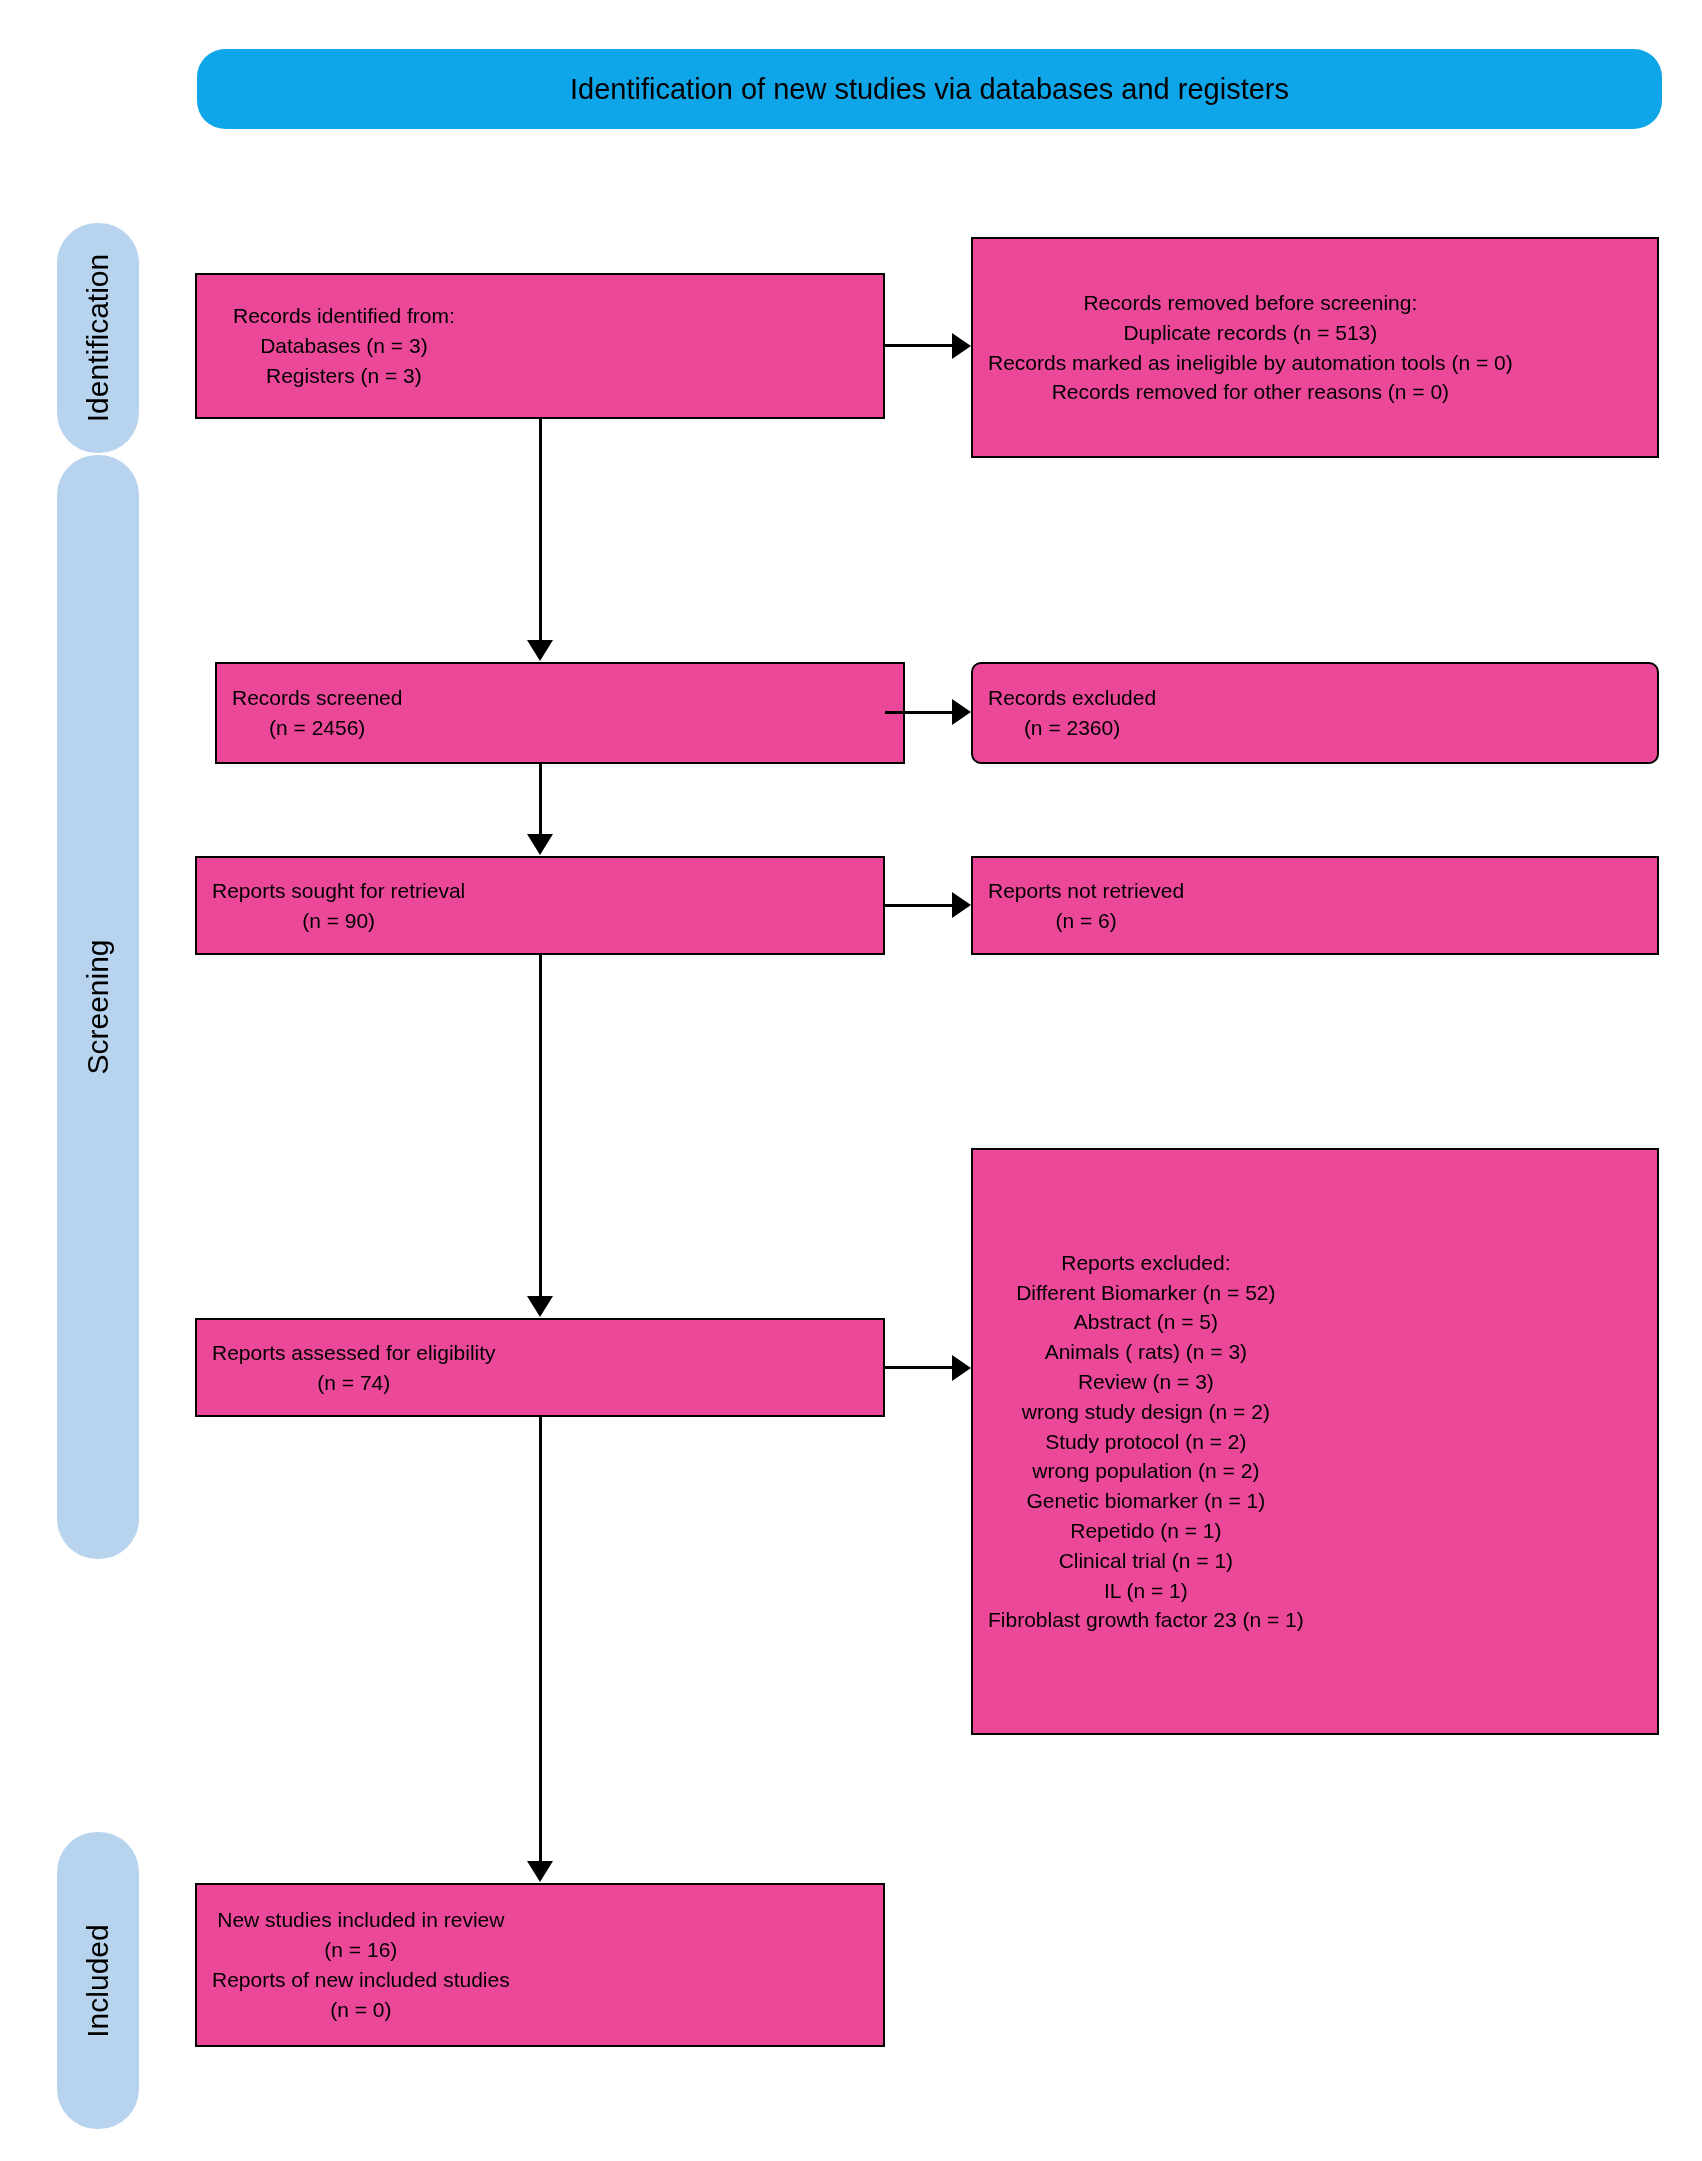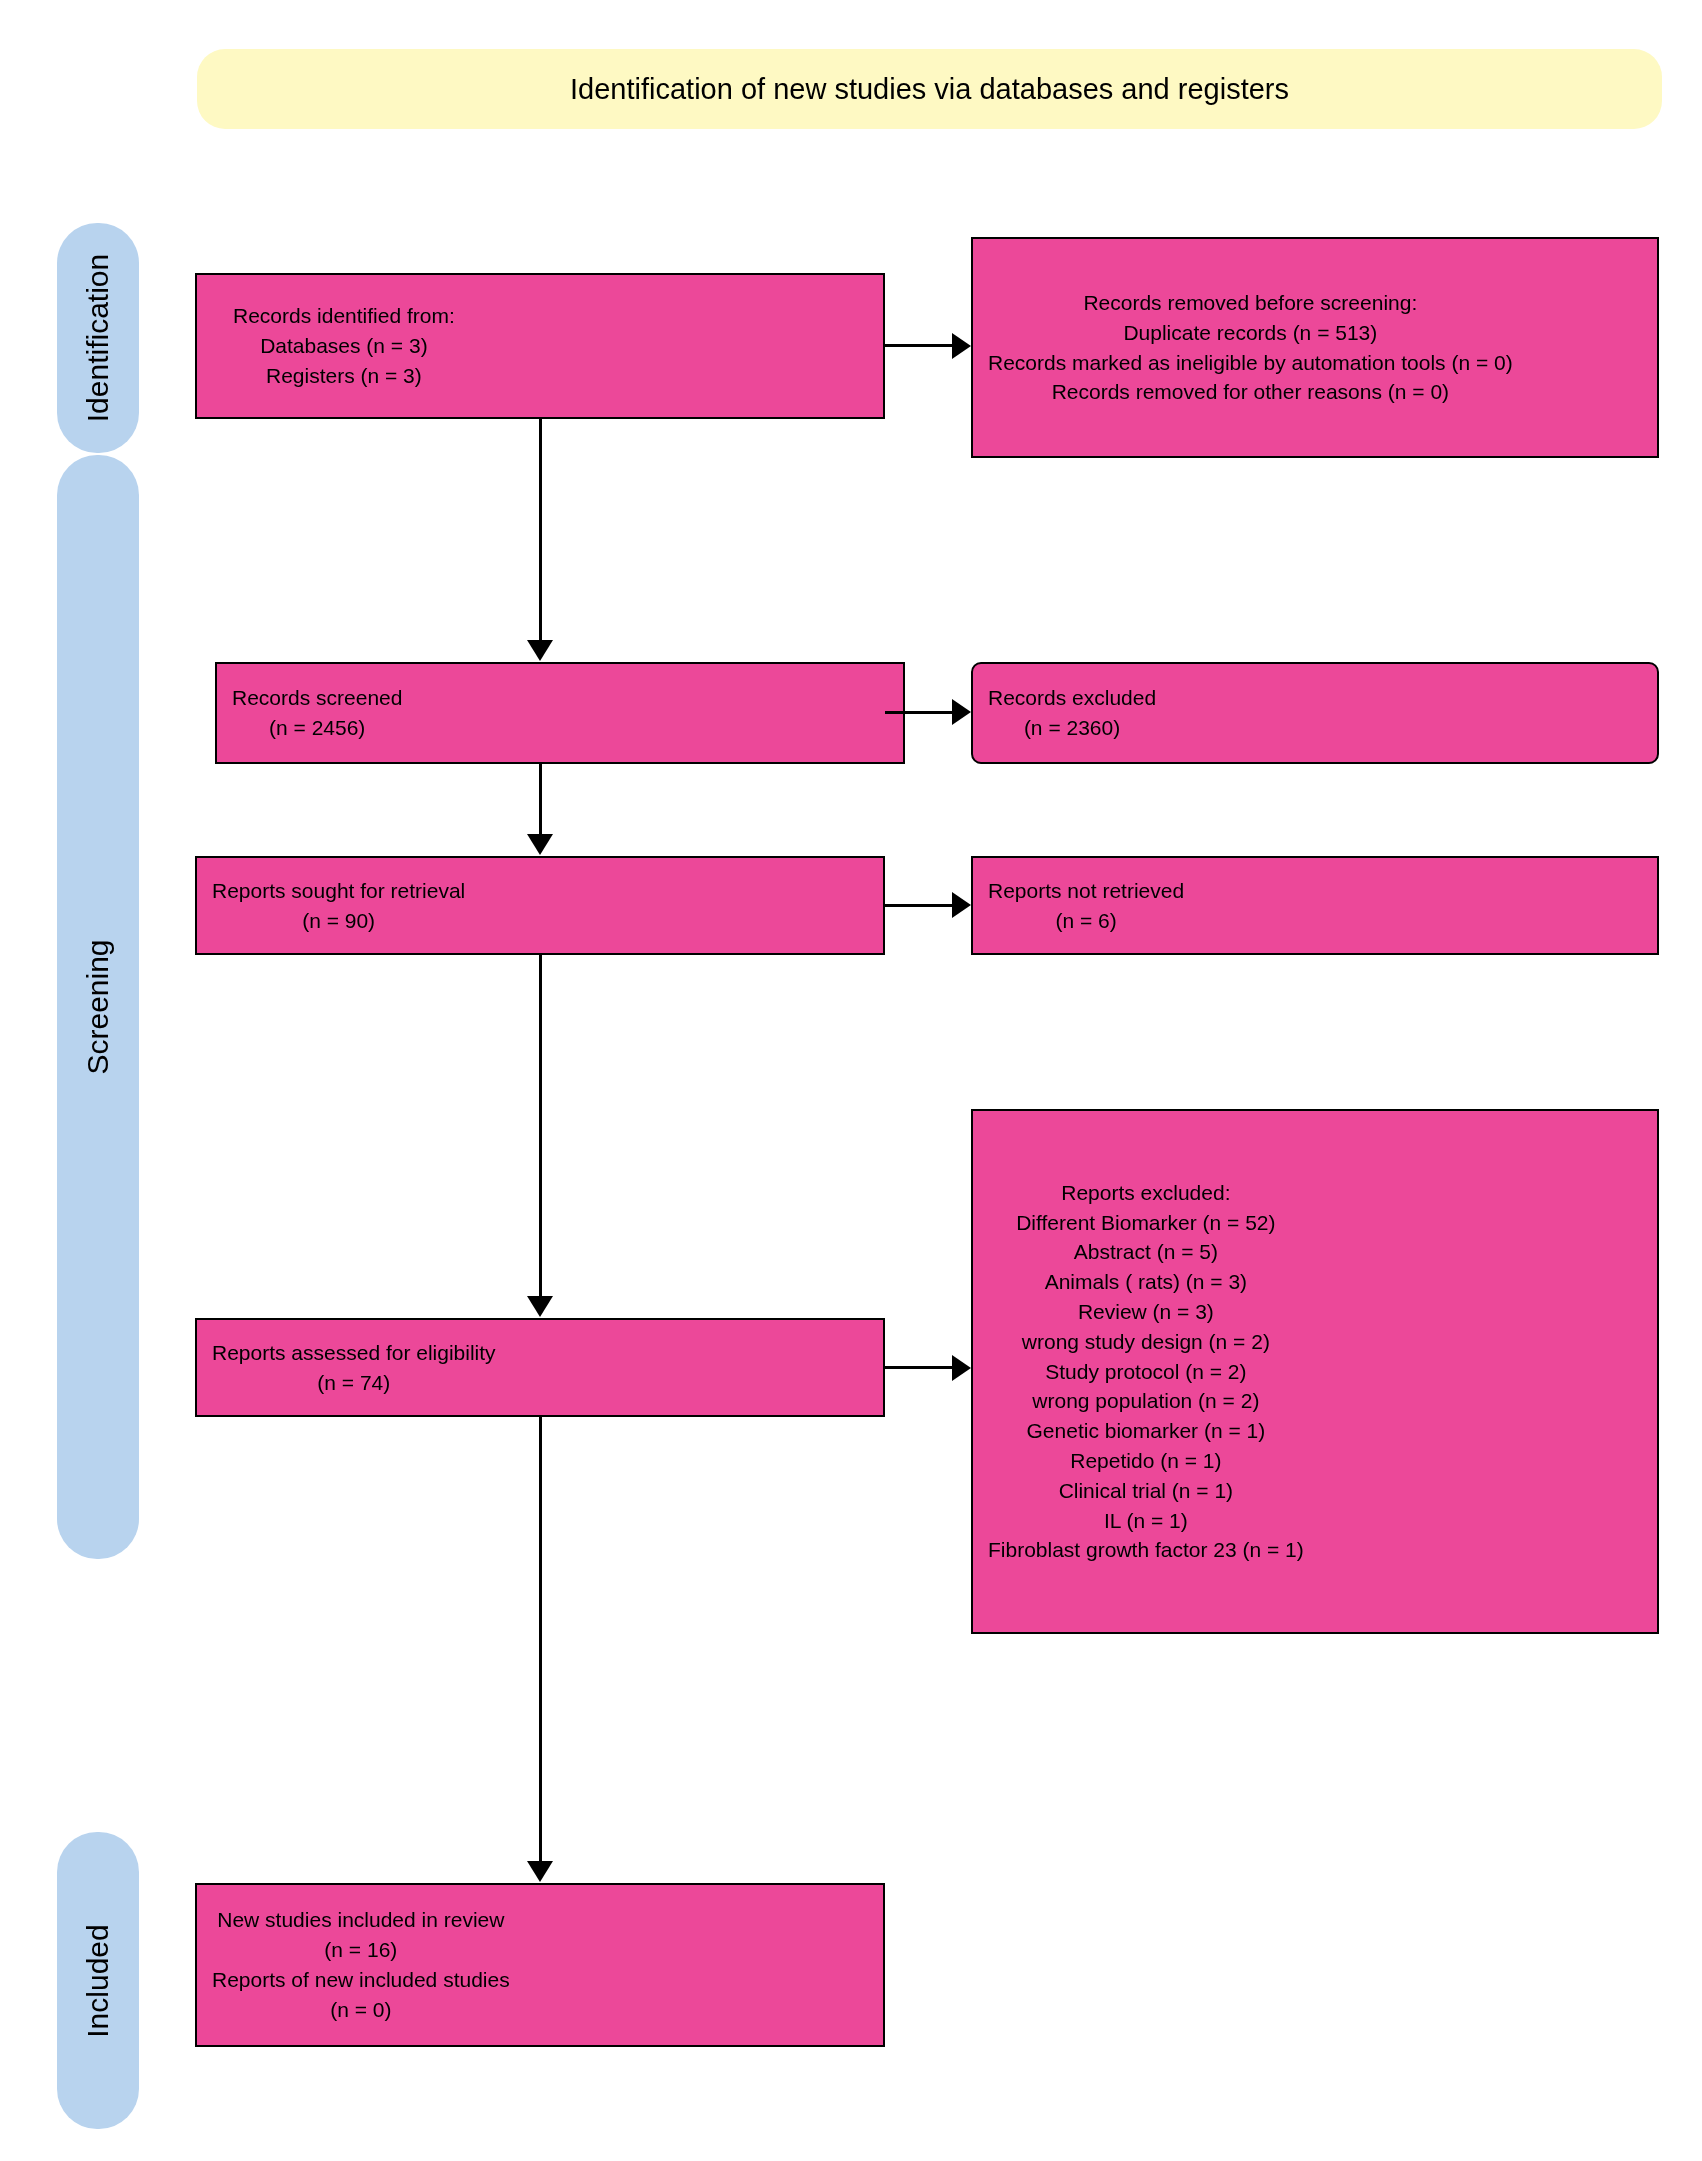--- a/index.html
+++ b/index.html
@@ -1,21 +1,21 @@
 <!DOCTYPE html>
 <html style="font-size:8.5px"><head>
 <meta charset="utf-8">
 <style>
   html, body { margin: 0; padding: 0; background: #ffffff; }
   body { width: 1702px; height: 2161px; font-family: "Liberation Sans", "DejaVu Sans", sans-serif; color: #000; }
   .page { position: relative; width: 1702px; height: 2161px; background: #fff; overflow: hidden; }
 
   .banner {
     position: absolute; left: 197px; top: 49px; width: 1465px; height: 80px;
-    background: #fef9c3; border-radius: 28px;
+    background: #0ea5e9; border-radius: 28px;
     display: flex; align-items: center; justify-content: center;
     font-size: 29px;
   }
 
   .stage {
     position: absolute; left: 57px; width: 82px;
     background: #B8D3EE; border-radius: 40px;
     display: flex; align-items: center; justify-content: center;
   }
   .stage .rot {
@@ -37,21 +37,21 @@
   .col-right { left: 971px; width: 688px; }
 
   .b1 { top: 273px;  height: 146px; padding-left: 36px; }
   .b2 { top: 662px; height: 102px; margin-left: 20px; }
   .b3 { top: 856px; height: 99px; }
   .b4 { top: 1318px; height: 99px; }
   .b5 { top: 1883px; height: 164px; }
   .r1 { top: 237px;  height: 221px; }
   .r2 { top: 662px; height: 102px; border-radius: 10px; }
   .r3 { top: 856px; height: 99px; }
-  .r4 { top: 1109px; height: 525px; }
+  .r4 { top: 1148px; height: 587px; }
 
   .shaft-v { position: absolute; width: 3.2px; background: #000; }
   .head-down {
     position: absolute; width: 0; height: 0;
     border-left: 13px solid transparent; border-right: 13px solid transparent;
     border-top: 21.4px solid #000;
   }
   .shaft-h { position: absolute; height: 3.2px; background: #000; }
   .head-right {
     position: absolute; width: 0; height: 0;

